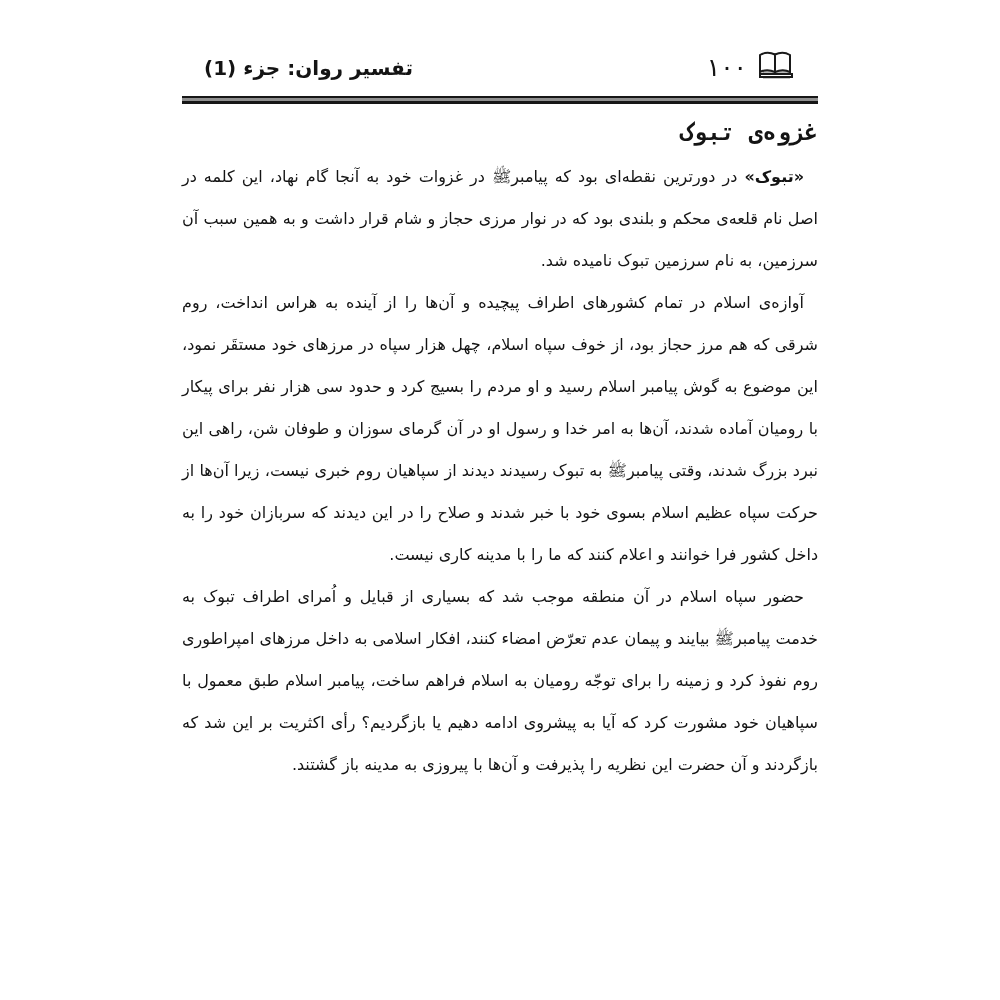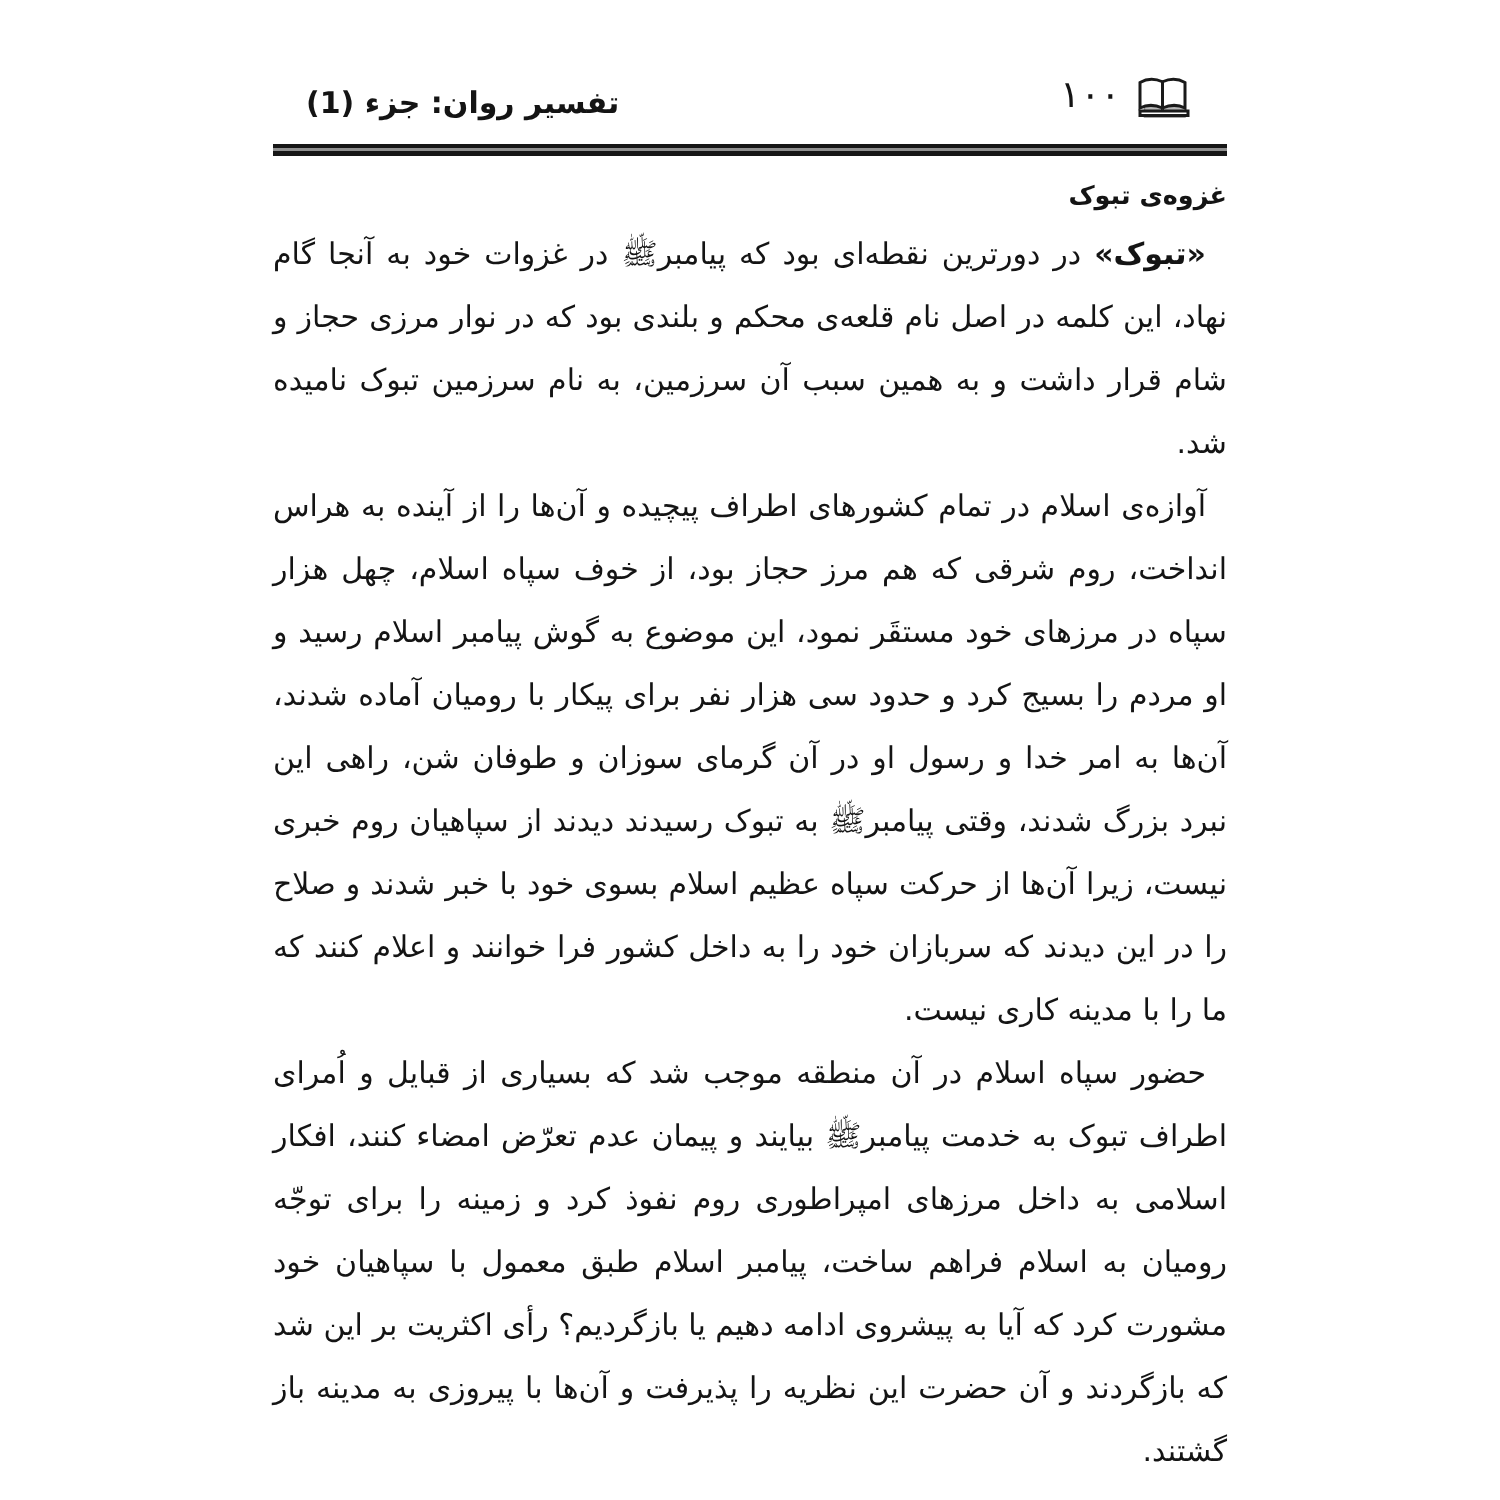--- a/index.html
+++ b/index.html
@@ -24,21 +24,21 @@
   
   .header {
     display: flex;
     justify-content: space-between;
     align-items: center;
     padding: 0 22px;
     height: 40px;
   }
   .header-right {
     display: flex;
-    align-items: flex-start;
+    align-items: center;
     gap: 9px;
   }
   .book-icon-svg {
     display: block;
   }
   .page-number {
     font-size: 25px;
     letter-spacing: 2px;
     line-height: 1;
     padding-top: 2px;
@@ -56,28 +56,29 @@
     background: linear-gradient(
       to bottom,
       #161616 0px, #161616 2.5px,
       #8f8f8f 2.5px, #8f8f8f 5px,
       #161616 5px, #161616 8px
     );
   }
   
   .section-heading {
     margin: 16px 0 6px 0;
-    font-size: 17px;
+    font-size: 23px;
     font-weight: 700;
     text-align: right;
     line-height: 1.3;
+    font-family: Liberation Mono, monospace;
   }
   
   .body-text {
-    font-size: 20px;
+    font-size: 16px;
     line-height: 42px;
     text-align: justify;
   }
   .body-text p {
     margin: 0;
     text-indent: 14px;
   }
   .body-text .lead {
     font-weight: 700;
   }

